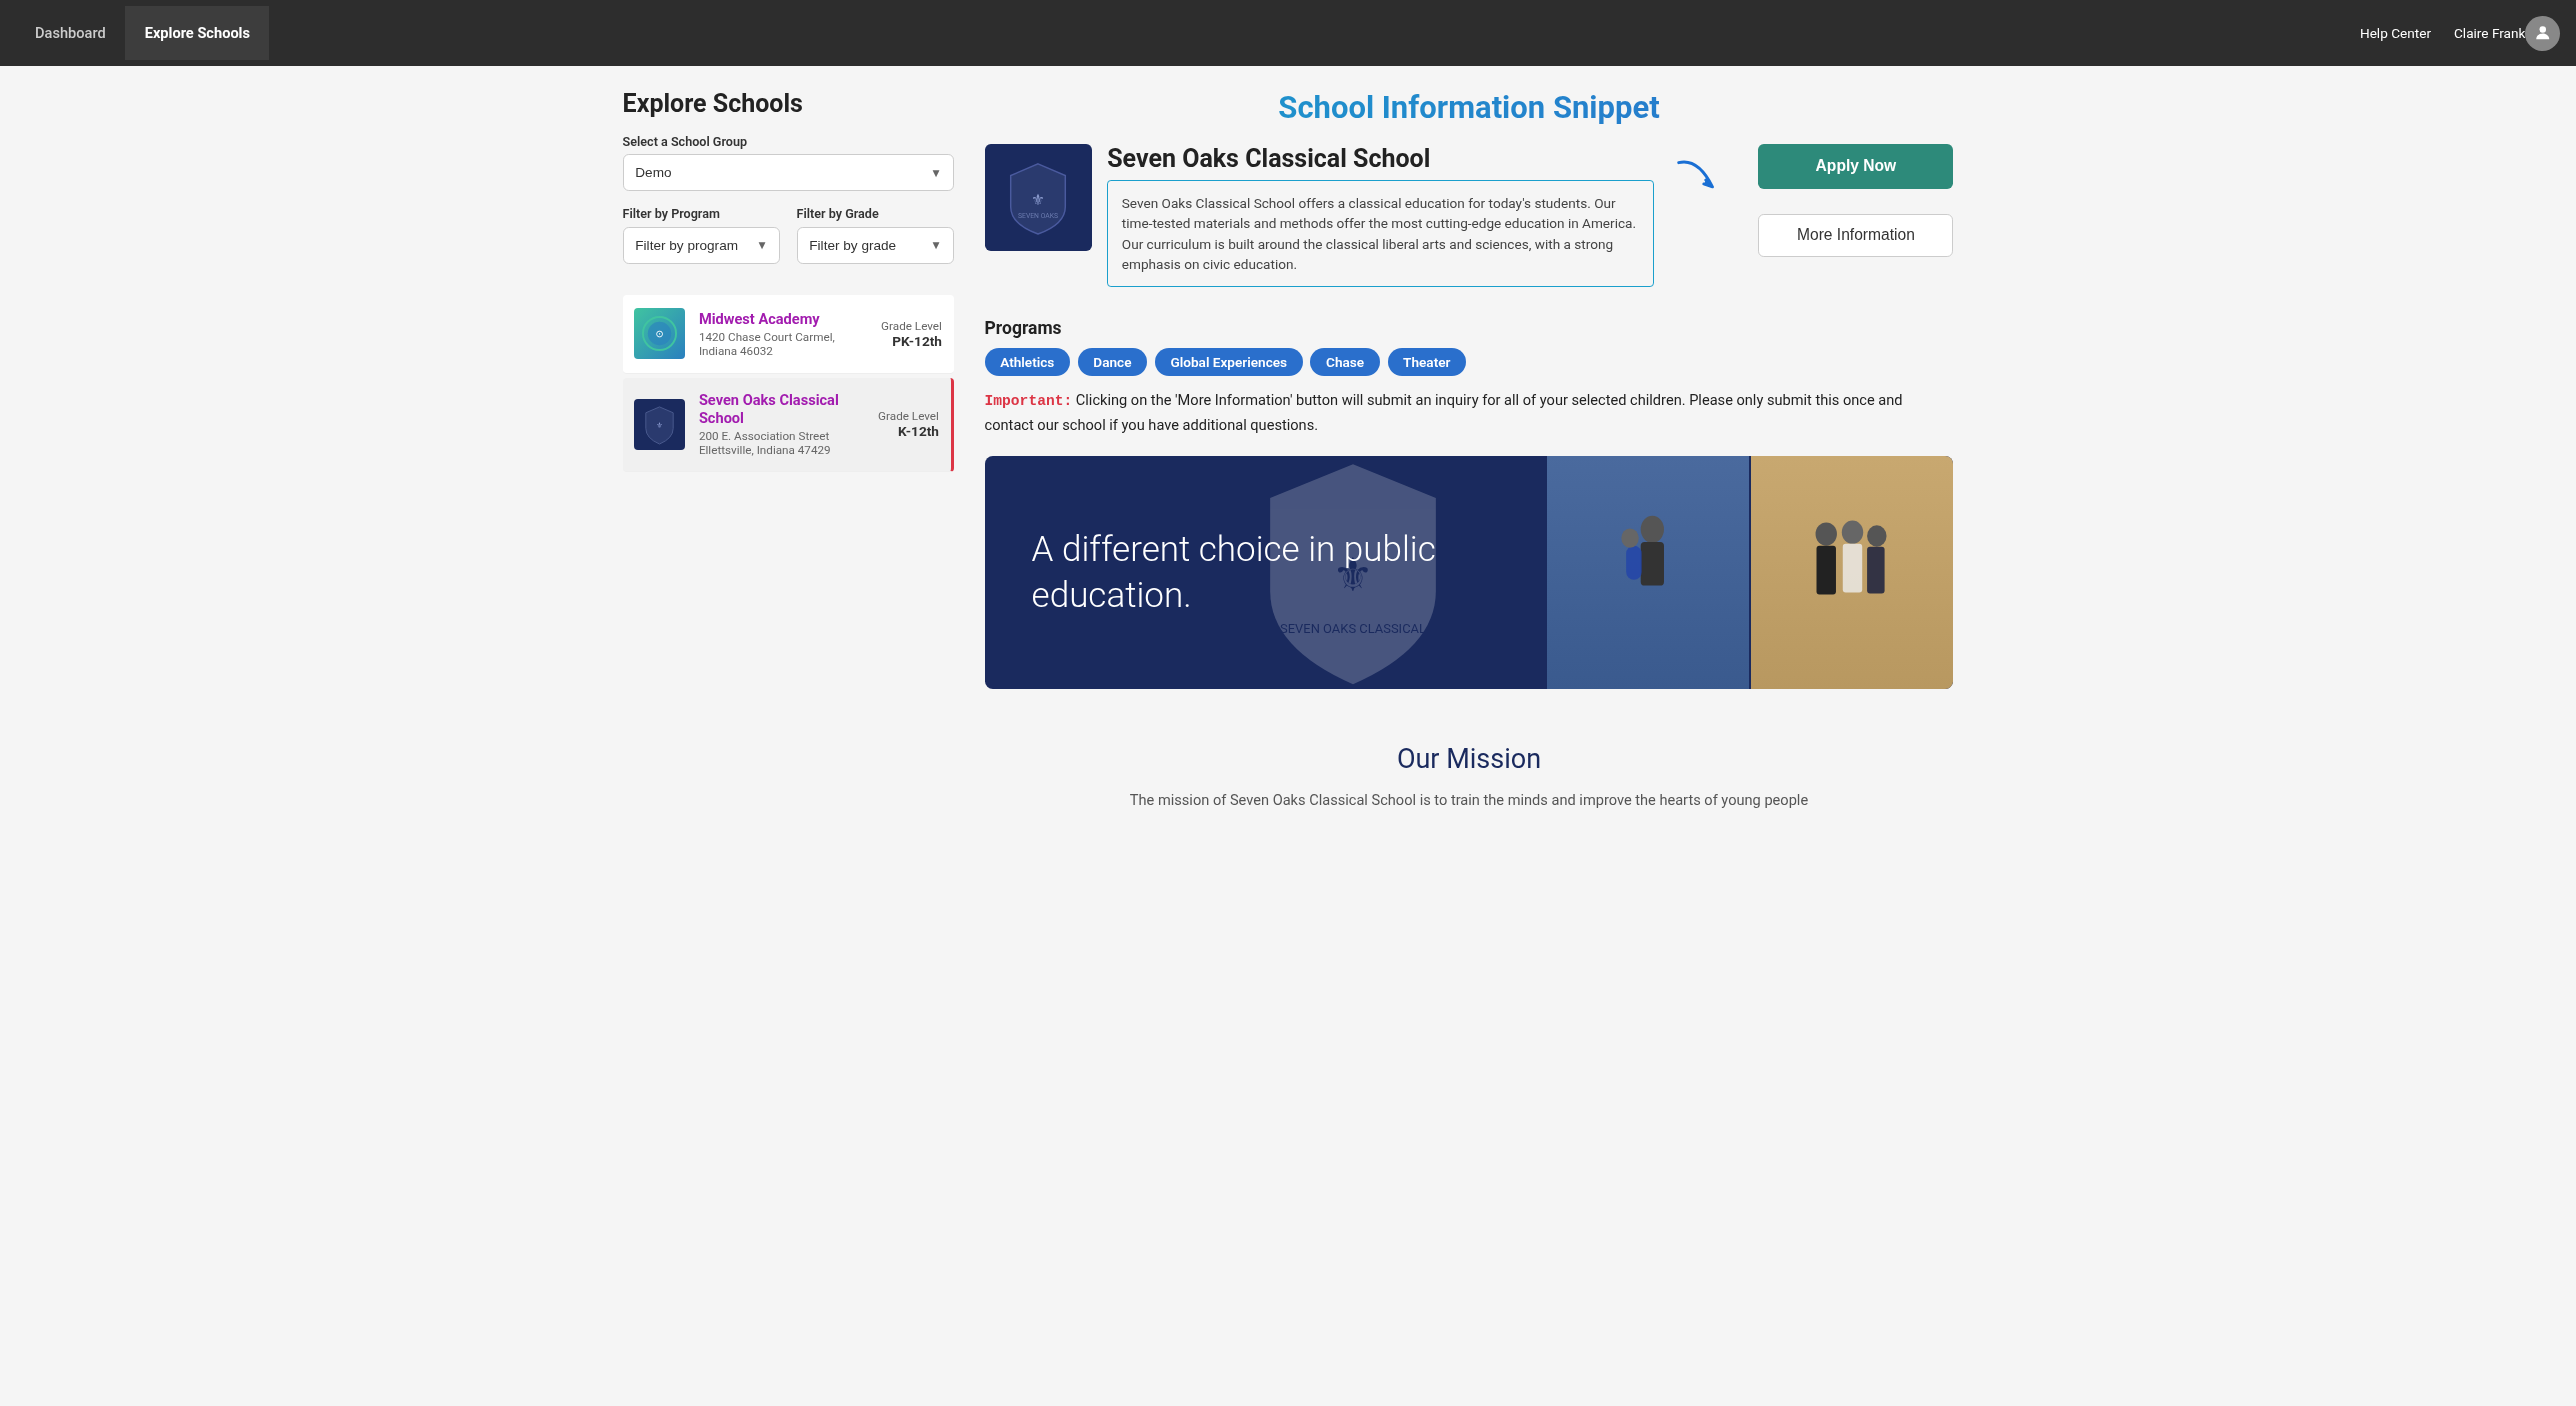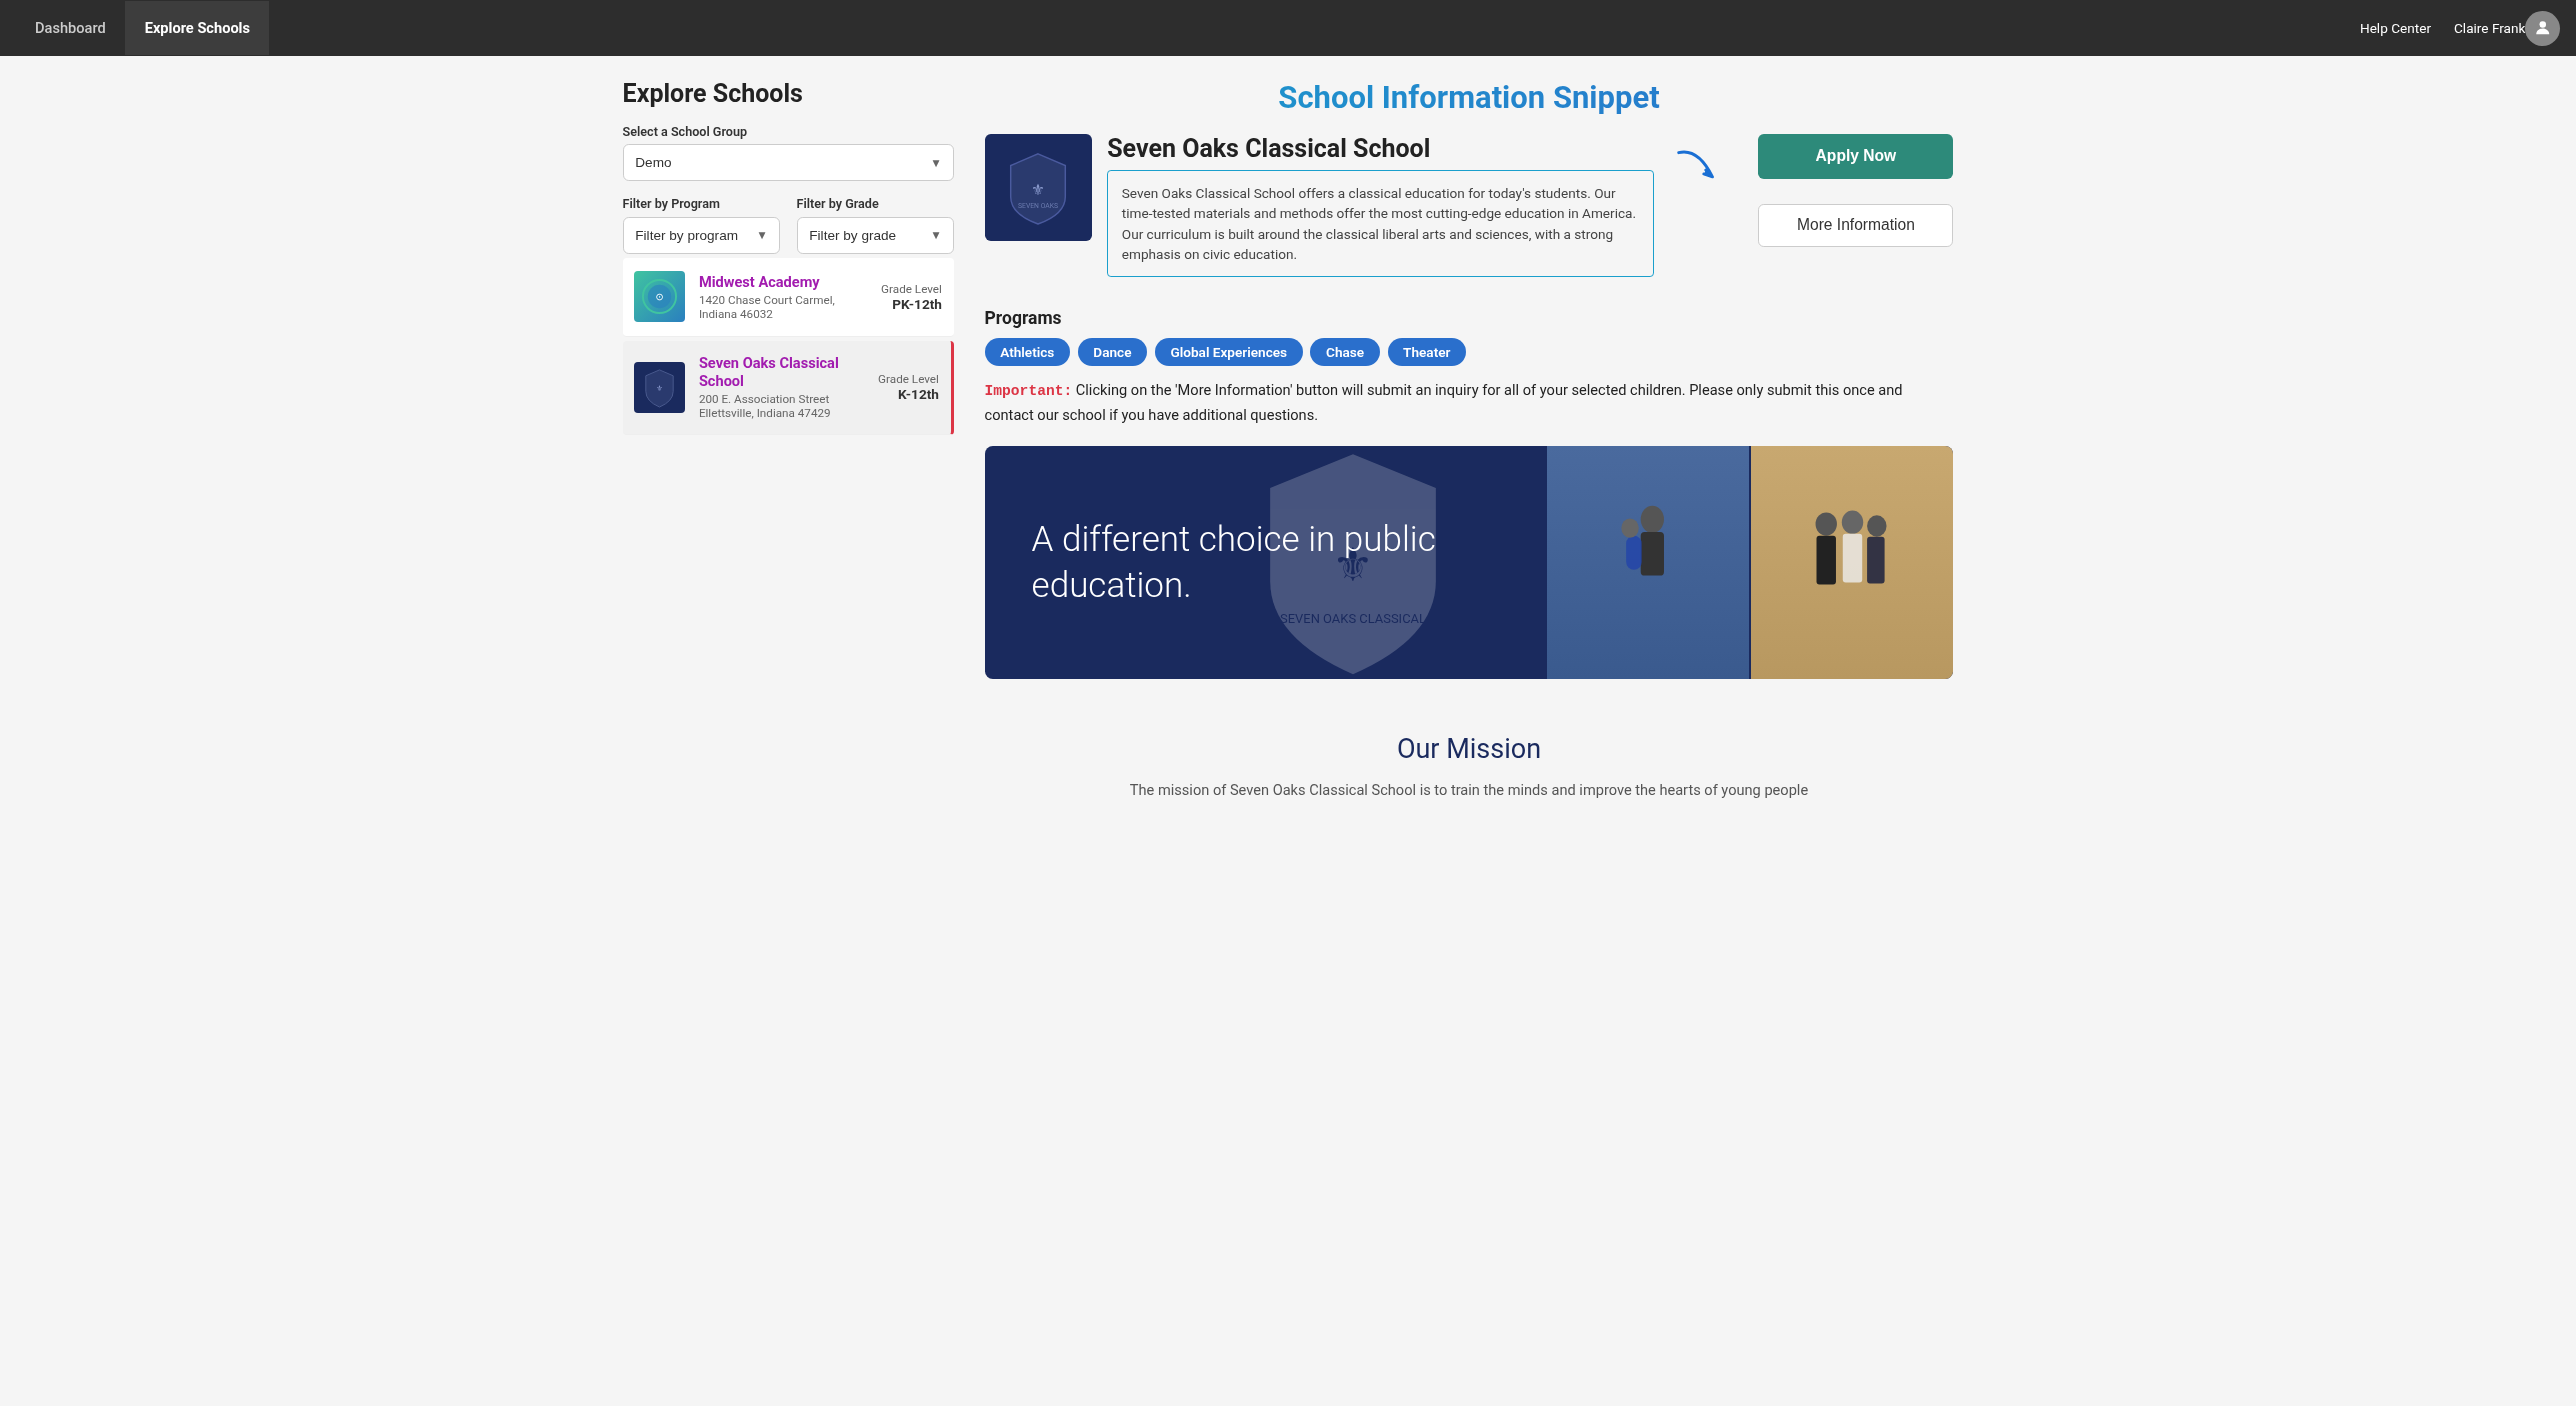--- a/index.html
+++ b/index.html
@@ -3,21 +3,21 @@
   <meta charset="utf-8">
   <style>
     * { box-sizing: border-box; margin: 0; padding: 0; }
     body { font-family: -apple-system, BlinkMacSystemFont, 'Segoe UI', Roboto, sans-serif; background: #f5f5f5; min-height: 100vh; }
 
     
     .top-nav {
       background: #2d2d2d;
       display: flex;
       align-items: center;
-      height: 56px;
+      height: 66px;
       padding: 0 15.6px;
     }
     .nav-tab {
       color: #ccc;
       padding: 0 19.5px;
       height: 54px;
       display: flex;
       align-items: center;
       cursor: pointer;
       font-size: 14.6px;
@@ -102,21 +102,21 @@
       right: 11.7px;
       top: 50%;
       transform: translateY(-50%);
       pointer-events: none;
       color: #666;
       font-size: 11.7px;
     }
     .filter-row {
       display: flex;
       gap: 17px;
-      margin-bottom: 4px;
+      margin-bottom: 31px;
     }
     .filter-col { flex: 1; }
     .filter-col .select-wrapper { margin-bottom: 0; }
 
     
     .school-list { display: flex; flex-direction: column; gap: 0; }
     .school-item {
       display: flex;
       align-items: center;
       padding: 13.6px 11.7px;

